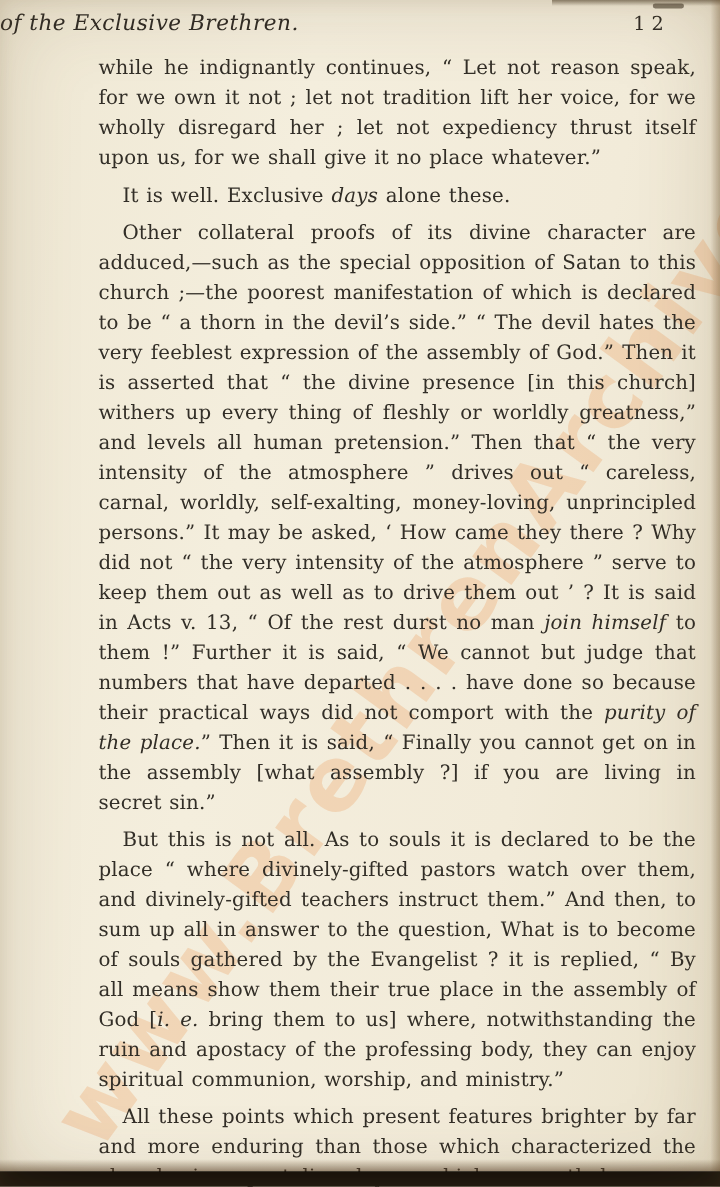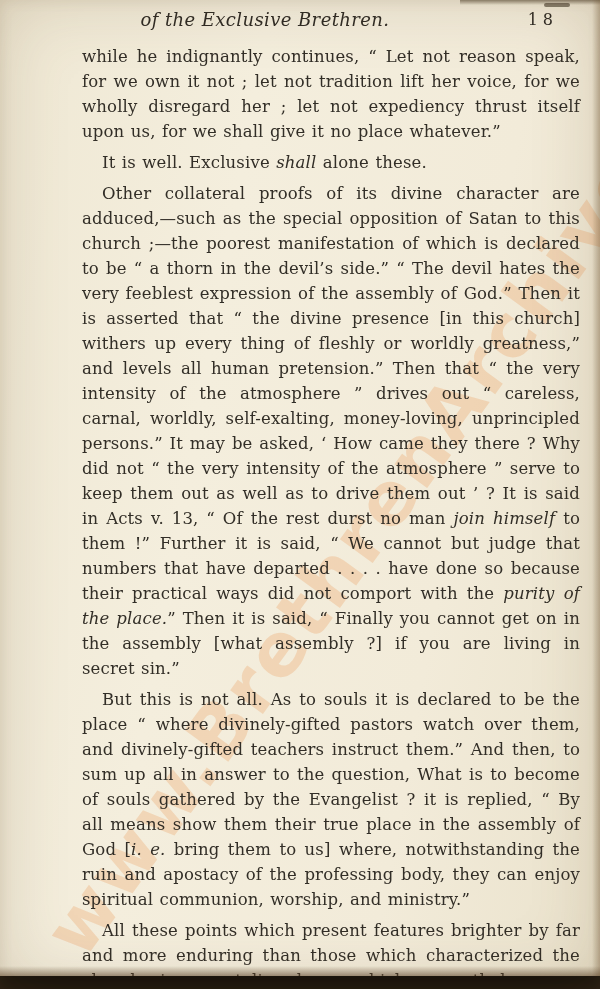--- a/index.html
+++ b/index.html
@@ -51,21 +51,21 @@
     font-size:74px;
     letter-spacing:3px;
     color:rgba(233,138,64,0.24);
     white-space:nowrap;
     pointer-events:none;
     z-index:1;
   }
   
   .header { position:absolute; top:9px; left:0; right:0; height:26px; z-index:2; }
   .header-title {
-    position:absolute; left:0; right:70px; text-align:center;
+    position:absolute; left:0; right:70px; 
     font-style:italic; font-size:18px; letter-spacing:0.4px; color:#2e2a24;
   }
   .page-number {
     position:absolute; right:42px; top:1px;
     font-size:16px; letter-spacing:5px; color:#2e2a24;
   }
   
   .body-text {
     position:absolute; top:44px; left:38px; right:20px;
     text-align:justify; z-index:2;margin-left:44px;
@@ -82,26 +82,26 @@
 </style>
 </head>
 <body>
 
 <div class="page">
 
   <div class="watermark">www.BrethrenArchive.org</div>
 
   <div class="header">
     <div class="header-title">of the Exclusive Brethren.</div>
-    <div class="page-number">18</div>
+    <div class="page-number">12</div>
   </div>
 
   <div class="body-text">
       <p class=""><span>while he indignantly continues, “ Let not reason speak, for we own it not ; let not tradition lift her voice, for we wholly disregard her ; let not expediency thrust itself upon us, for we shall give it no place whatever.”</span></p>
-      <p class="indent"><span>It is well.  Exclusive </span><span class="it">shall</span><span> alone these.</span></p>
+      <p class="indent"><span>It is well.  Exclusive </span><span class="it">days</span><span> alone these.</span></p>
       <p class="indent"><span>Other collateral proofs of its divine character are adduced,—such as the special opposition of Satan to this church ;—the poorest manifestation of which is declared to be “ a thorn in the devil’s side.”  “ The devil hates the very feeblest expression of the assembly of God.”  Then it is asserted that “ the divine presence [in this church] withers up every thing of fleshly or worldly greatness,” and levels all human pretension.”  Then that “ the very intensity of the atmosphere ” drives out “ careless, carnal, worldly, self-exalting, money-loving, unprincipled persons.”  It may be asked, ‘ How came they there ?  Why did not “ the very intensity of the atmosphere ” serve to keep them out as well as to drive them out ’ ?  It is said in Acts v. 13, “ Of the rest durst no man </span><span class="it">join himself</span><span> to them !”  Further it is said, “ We cannot but judge that numbers that have departed . . . . have done so because their practical ways did not comport with the </span><span class="it">purity of the place.</span><span>”  Then it is said, “ Finally you cannot get on in the assembly [what assembly ?] if you are living in secret sin.”</span></p>
       <p class="indent"><span>But this is not all.  As to souls it is declared to be the place “ where divinely-gifted pastors watch over them, and divinely-gifted teachers instruct them.”  And then, to sum up all in answer to the question, What is to become of souls gathered by the Evangelist ? it is replied, “ By all means show them their true place in the assembly of God [</span><span class="it">i. e.</span><span> bring them to us] where, notwithstanding the ruin and apostacy of the professing body, they can enjoy spiritual communion, worship, and ministry.”</span></p>
       <p class="indent"><span>All these points which present features brighter by far and more enduring than those which characterized the church in apostolic days, which nevertheless are attached to</span></p>
     </div>
 
   <div class="edge-top-right"></div>
   <div class="edge-nick"></div>
   <div class="edge-right"></div>
   <div class="edge-bottom-fade"></div>
   <div class="edge-bottom"></div>

